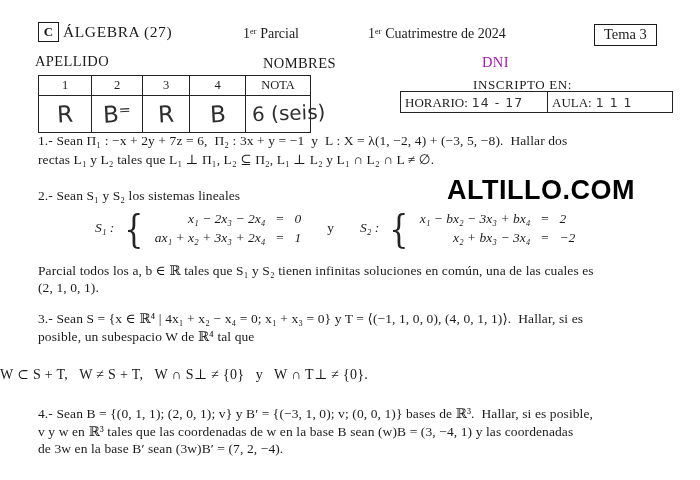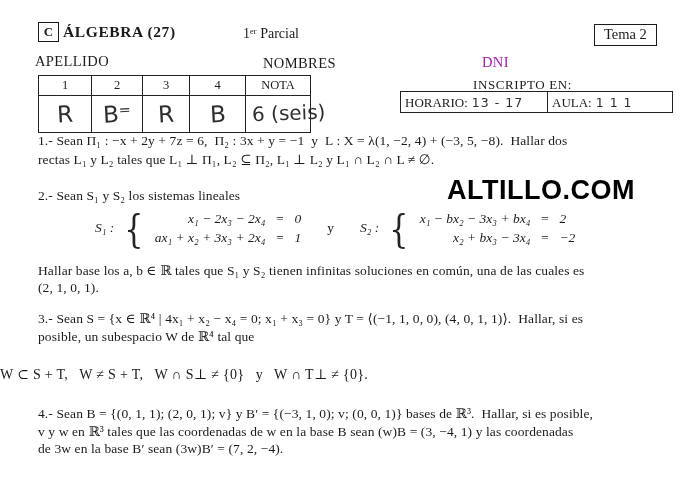--- a/index.html
+++ b/index.html
@@ -12,21 +12,21 @@
   .abs { position:absolute; white-space:pre; }
   .line { position:absolute; white-space:pre; font-size:13.5px; letter-spacing:0.1px; }
   .hand { font-family:"DejaVu Sans",sans-serif; color:#2e2e2e; }
 
   
   .cbox {
     left:38px; top:22px; width:19px; height:18px;
     border:1.4px solid #1a1a1a; text-align:center;
     font-size:13px; font-weight:bold; line-height:18px;
   }
-  .course-title { left:63px; top:23px; font-size:15.5px; font-weight:bold; letter-spacing:0.6px; }
+  .course-title { left:63px; top:23px; font-size:15.5px; font-weight:normal; letter-spacing:0.6px; }
   .exam  { left:243px; top:26px; font-size:14px; }
   .term  { left:368px; top:26px; font-size:14px; }
   .tema-box {
     left:594px; top:24px; border:1.6px solid #1a1a1a;
     padding:1px 9px 2px 9px; font-size:14.5px;
   }
   .apellido { left:35px; top:53px; font-size:14.5px; letter-spacing:0.4px; }
   .nombres  { left:263px; top:55px; font-size:14.5px; letter-spacing:0.4px; }
   .dni      { left:482px; top:54px; font-size:14.5px; color:#a21caf; letter-spacing:0.4px; }
 
@@ -69,21 +69,22 @@
              font-size:14px; white-space:pre; letter-spacing:0.3px; }
 </style>
 </head>
 <body>
 
 <div class="page">
 
   <span class="abs cbox">C</span>
   <span class="abs course-title">ÁLGEBRA (27)</span>
   <span class="abs exam">1ᵉʳ Parcial</span>
-  <span class="abs tema-box">Tema 2</span>
+  <span class="abs term">1ᵉʳ Cuatrimestre de 2024</span>
+  <span class="abs tema-box">Tema 3</span>
   <span class="abs apellido">APELLIDO</span>
   <span class="abs nombres">NOMBRES</span>
   <span class="abs dni">DNI</span>
 
   <table class="grade">
     <tbody>
         <tr class="ghead">
       <td class="gc1">1</td>
       <td class="gc2">2</td>
       <td class="gc3">3</td>
@@ -99,21 +100,21 @@
             <span class="hand gnota">6 (seis)</span>
           </td>
     </tr>
   </tbody>
     </table>
 
   <span class="abs insc-label">INSCRIPTO EN:</span>
   <table class="insc">
     <tbody>
     <tr>
-      <td class="ic1"><span class="lbl">HORARIO:</span> <span class="hand ihand">13 - 17</span></td>
+      <td class="ic1"><span class="lbl">HORARIO:</span> <span class="hand ihand">14 - 17</span></td>
       <td class="ic2"><span class="lbl">AULA:</span> <span class="hand ihand">1 1 1</span></td>
     </tr>
   </tbody>
     </table>
 
   <div class="watermark">ALTILLO.COM</div>
 
   <div class="line" style="left:38px; top:133px;">1.- Sean Π₁ : −x + 2y + 7z = 6,  Π₂ : 3x + y = −1  y  L : X = λ(1, −2, 4) + (−3, 5, −8).  Hallar dos</div>
   <div class="line" style="left:38px; top:151px;">rectas L₁ y L₂ tales que L₁ ⊥ Π₁, L₂ ⊆ Π₂, L₁ ⊥ L₂ y L₁ ∩ L₂ ∩ L ≠ ∅.</div>
 
@@ -136,21 +137,21 @@
     <span class="eqs">
       <span class="lhs">x₁ − bx₂ − 3x₃ + bx₄</span>
       <span>=</span>
       <span>2</span>
       <span class="lhs">x₂ + bx₃ − 3x₄</span>
       <span>=</span>
       <span>−2</span>
     </span>
   </div>
 
-  <div class="line" style="left:38px; top:262px;">Hallar base los a, b ∈ ℝ tales que S₁ y S₂ tienen infinitas soluciones en común, una de las cuales es</div>
+  <div class="line" style="left:38px; top:262px;">Parcial todos los a, b ∈ ℝ tales que S₁ y S₂ tienen infinitas soluciones en común, una de las cuales es</div>
   <div class="line" style="left:38px; top:280px;">(2, 1, 0, 1).</div>
 
   <div class="line" style="left:38px; top:310px;">3.- Sean S = {x ∈ ℝ⁴ | 4x₁ + x₂ − x₄ = 0; x₁ + x₃ = 0} y T = ⟨(−1, 1, 0, 0), (4, 0, 1, 1)⟩.  Hallar, si es</div>
   <div class="line" style="left:38px; top:328px;">posible, un subespacio W de ℝ⁴ tal que</div>
   <div class="display">W ⊂ S + T,   W ≠ S + T,   W ∩ S⊥ ≠ {0}   y   W ∩ T⊥ ≠ {0}.</div>
 
   <div class="line" style="left:38px; top:405px;">4.- Sean B = {(0, 1, 1); (2, 0, 1); v} y B′ = {(−3, 1, 0); v; (0, 0, 1)} bases de ℝ³.  Hallar, si es posible,</div>
   <div class="line" style="left:38px; top:423px;">v y w en ℝ³ tales que las coordenadas de w en la base B sean (w)B = (3, −4, 1) y las coordenadas</div>
   <div class="line" style="left:38px; top:441px;">de 3w en la base B′ sean (3w)B′ = (7, 2, −4).</div>
 

